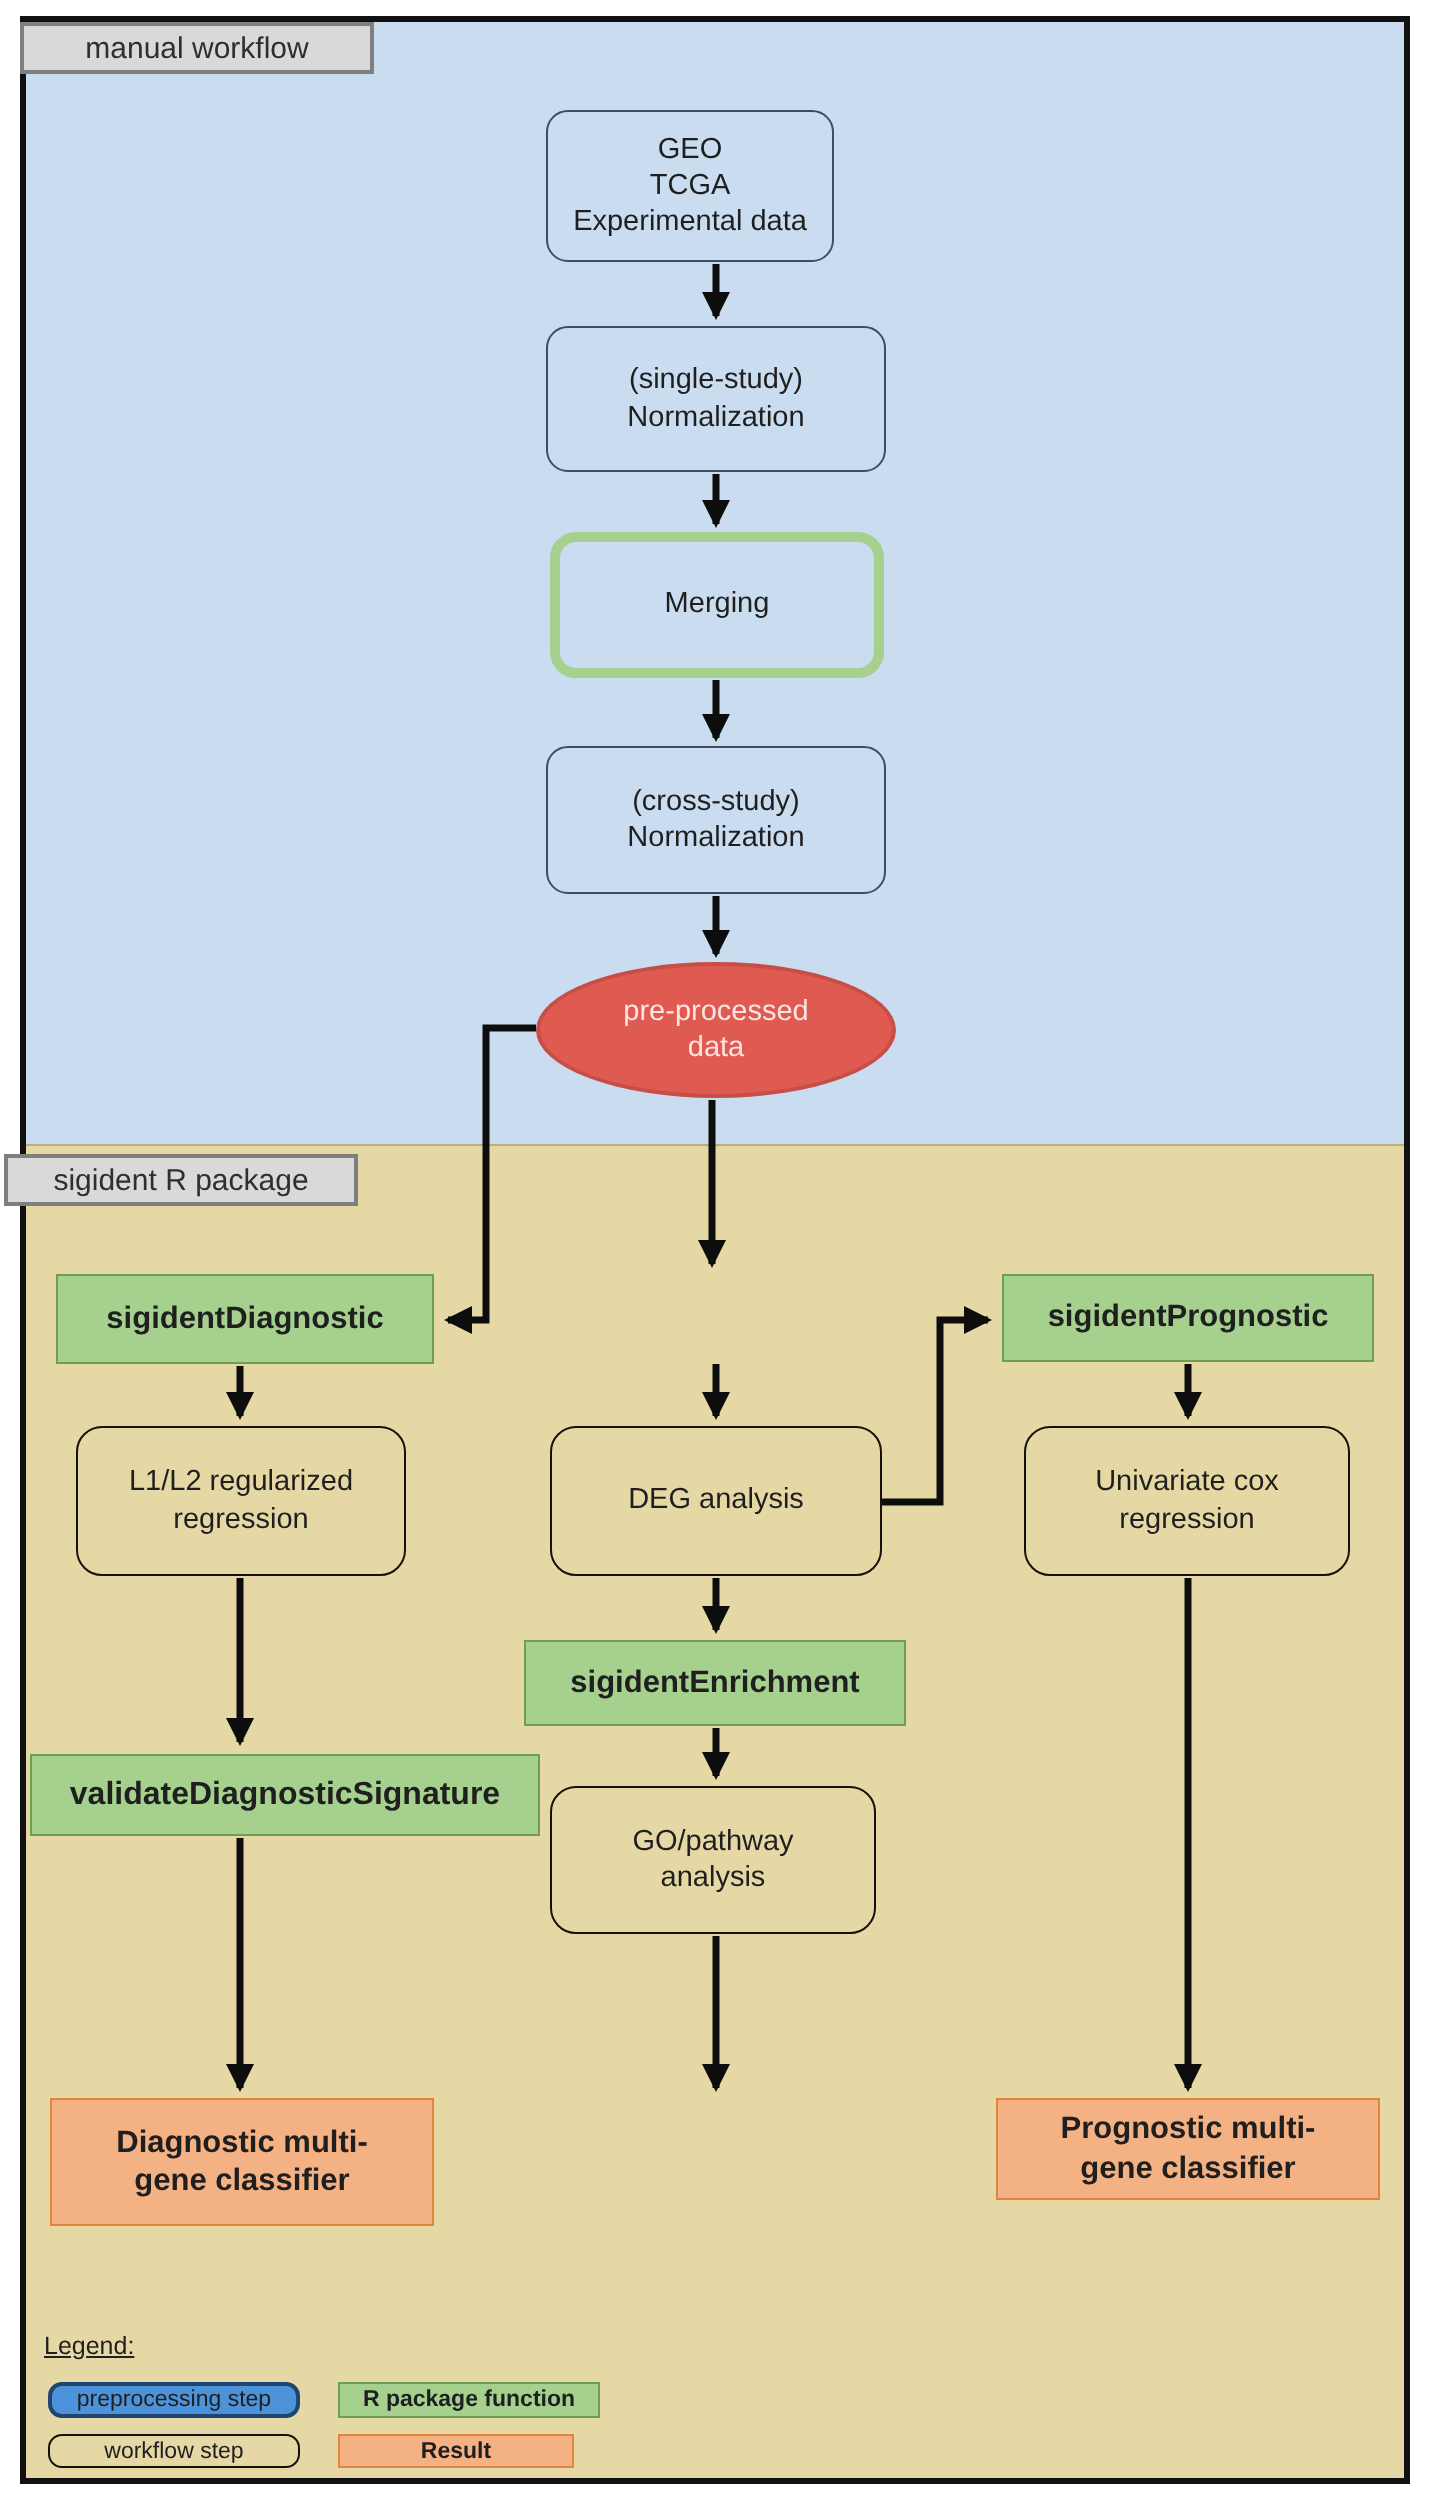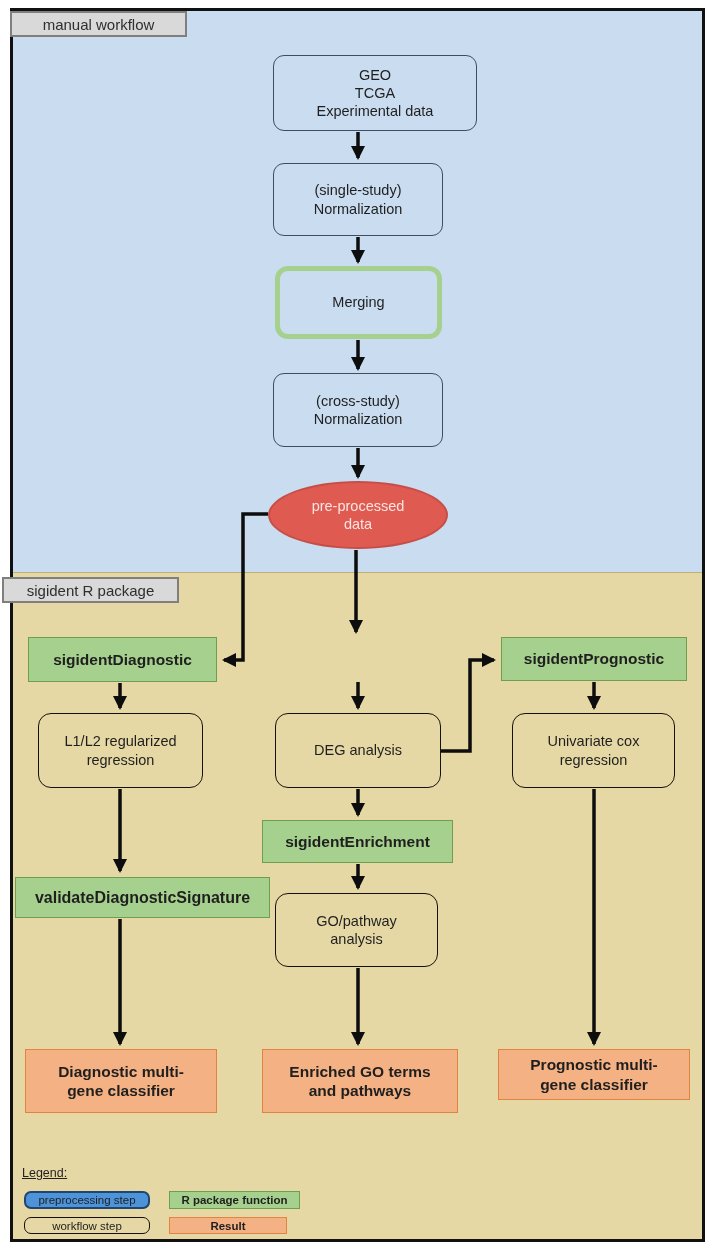--- a/index.html
+++ b/index.html
@@ -60,21 +60,21 @@
 <div id="stage">
 
   <div class="frame">
     <div class="region-blue"></div>
     <div class="region-tan"></div>
   </div>
 
   <div class="region-label" style="left:10px; top:11px; width:177px; height:26px;">manual workflow</div>
   <div class="region-label" style="left:2px; top:577px; width:177px; height:26px;">sigident R package</div>
 
-  <div class="node step-blue" style="left:273px; top:55px; width:204px; height:76px;">GEO
+  <div class="node step-blue" style="left:273px; top:55px; width:144px; height:76px;">GEO
 TCGA
 Experimental data</div>
   <div class="node step-blue" style="left:273px; top:163px; width:170px; height:73px;">(single-study)
 Normalization</div>
   <div class="node merging" style="left:275px; top:266px; width:167px; height:73px;">Merging</div>
   <div class="node step-blue" style="left:273px; top:373px; width:170px; height:74px;">(cross-study)
 Normalization</div>
   <div class="node ellipse" style="left:268px; top:481px; width:180px; height:68px;">pre-processed
 data</div>
 
@@ -86,22 +86,20 @@
   <div class="node step-tan" style="left:38px; top:713px; width:165px; height:75px;">L1/L2 regularized
 regression</div>
   <div class="node step-tan" style="left:275px; top:713px; width:166px; height:75px;">DEG analysis</div>
   <div class="node step-tan" style="left:512px; top:713px; width:163px; height:75px;">Univariate cox
 regression</div>
   <div class="node step-tan" style="left:275px; top:893px; width:163px; height:74px;">GO/pathway
 analysis</div>
 
   <div class="node result" style="left:25px; top:1049px; width:192px; height:64px;">Diagnostic multi-
 gene classifier</div>
-  <div class="node result" style="left:262px; top:1049px; width:196px; height:64px;">Enriched GO terms
-and pathways</div>
   <div class="node result" style="left:498px; top:1049px; width:192px; height:51px;">Prognostic multi-
 gene classifier</div>
 
   <svg id="arrows" width="715" height="1250">
     <defs>
       <marker id="ah" markerUnits="userSpaceOnUse" markerWidth="14" markerHeight="14" refX="12" refY="7" orient="auto">
         <path d="M0,0 L14,7 L0,14 Z"></path>
       </marker>
     </defs>
     <path d="M358 132 V158" marker-end="url(#ah)"></path>

